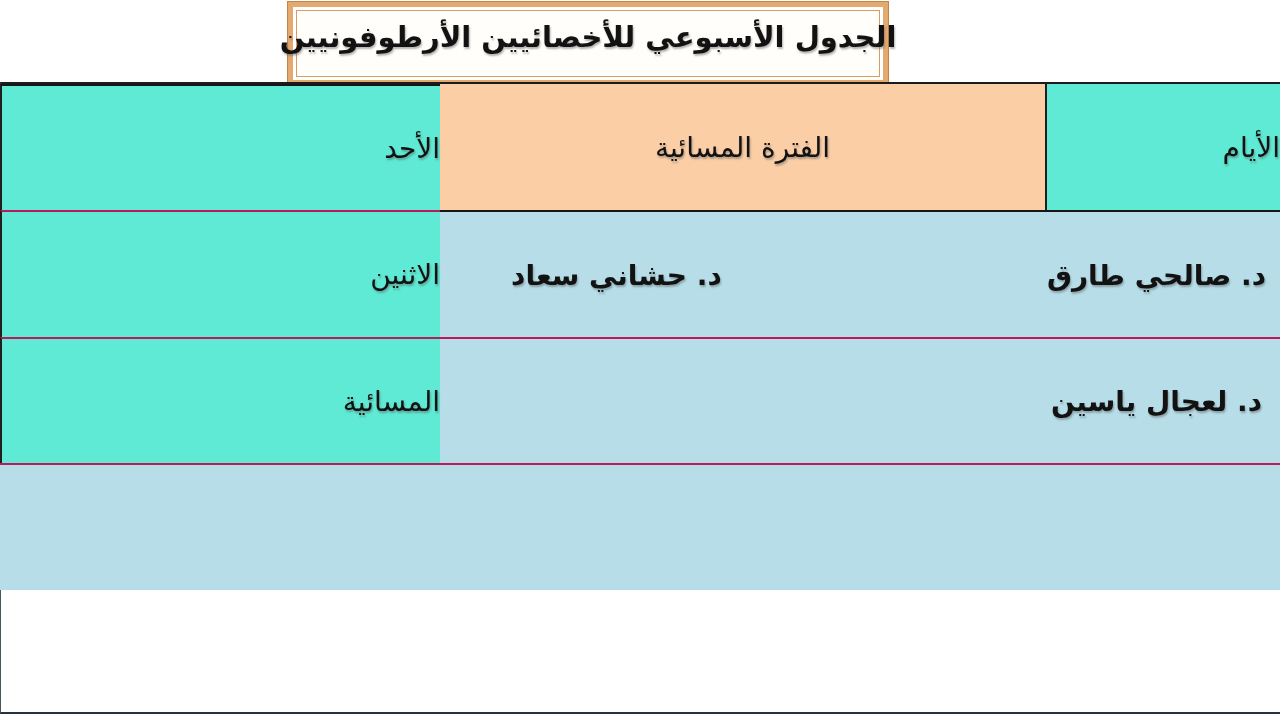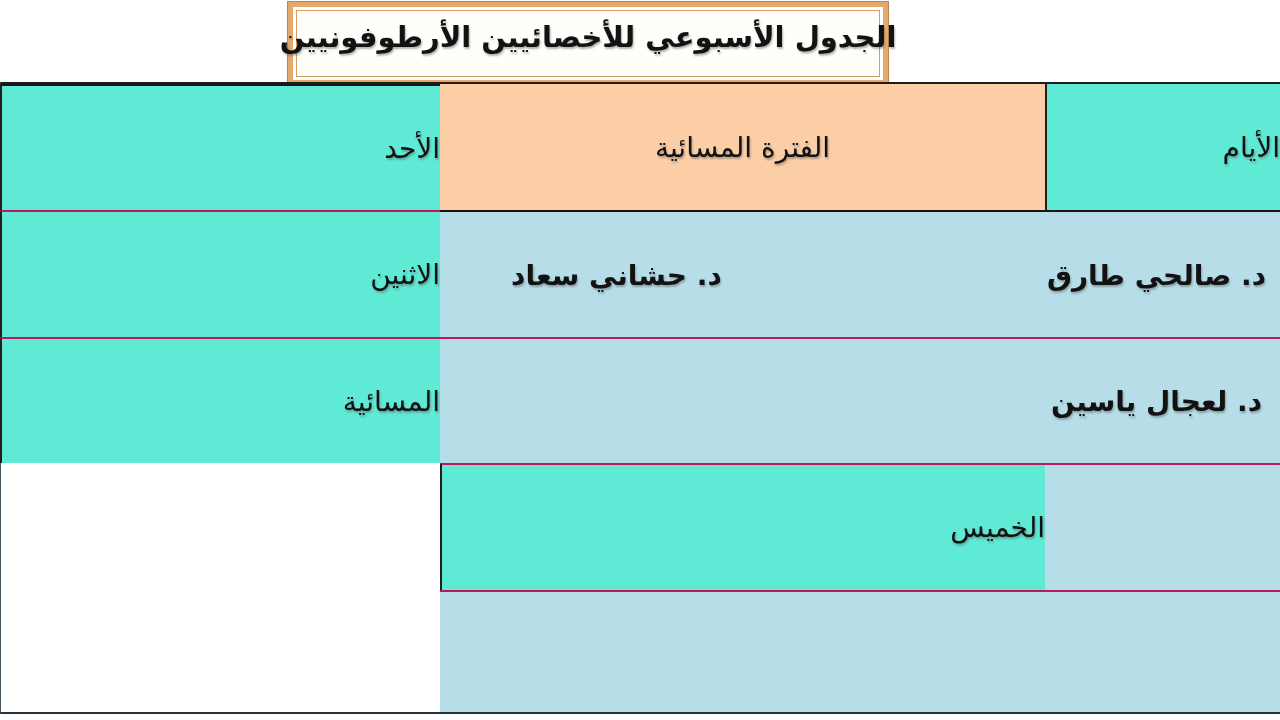--- a/index.html
+++ b/index.html
@@ -108,19 +108,16 @@
     </div>
     <div class="cell blue-cell row-line span-2">
       <span class="name pos-morning-merged">د. لعجال ياسين</span>
     </div>
 
     <div class="cell days-cell row-line">
       <span class="cell-text">المسائية</span>
     </div>
     <div class="cell blue-cell row-line"></div>
 
-    <div class="cell days-cell row-line">
-      <span class="cell-text">الخميس</span>
-    </div>
     <div class="cell blue-cell row-line span-2"></div>
 
   </div>
 </div>
 
 </body></html>

